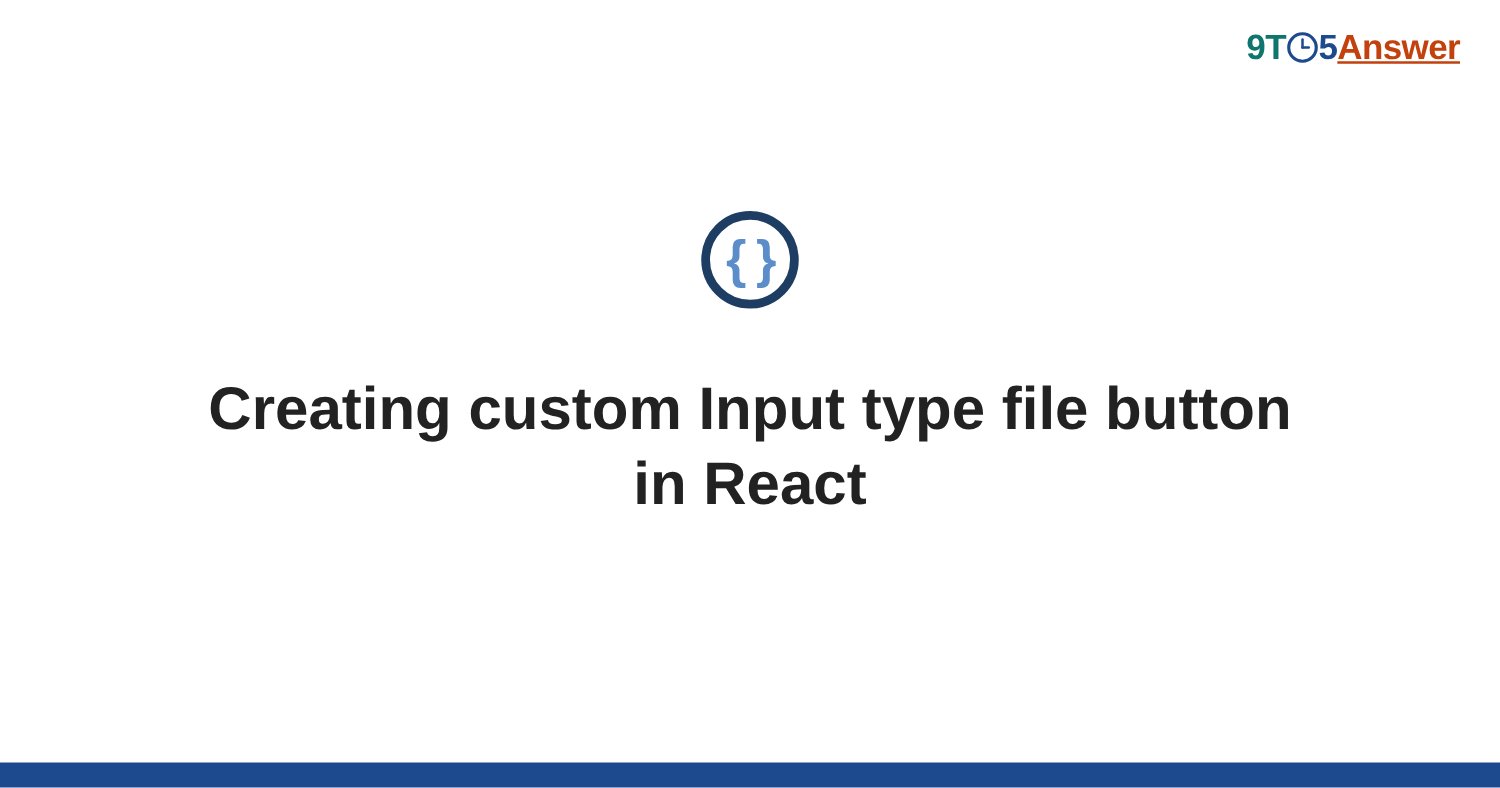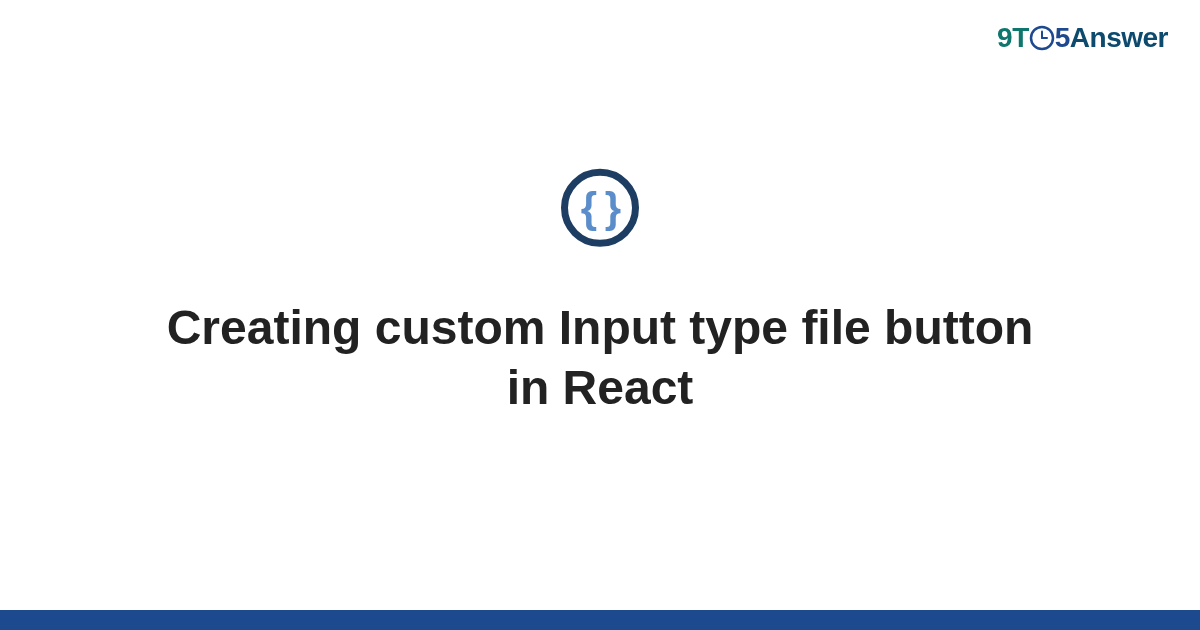--- a/index.html
+++ b/index.html
@@ -31,21 +31,22 @@
       align-items: center;
       justify-content: center;
       vertical-align: middle;
       position: relative;
       top: -2px;
     }
     .logo-5 {
       color: #1d4a8f;
     }
     .logo-answer {
-      color: #0c4a6e;
+      color: #c2410c;
+      text-decoration: underline;
     }
     .center-content {
       position: absolute;
       top: 50%;
       left: 50%;
       transform: translate(-50%, -58%);
       width: 100%;
       text-align: center;
     }
     .icon-circle {

